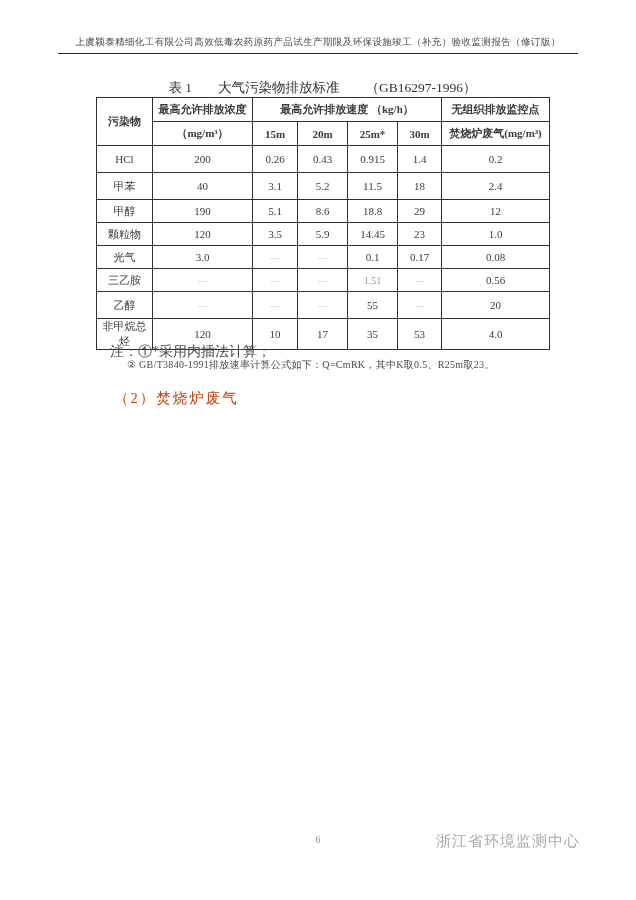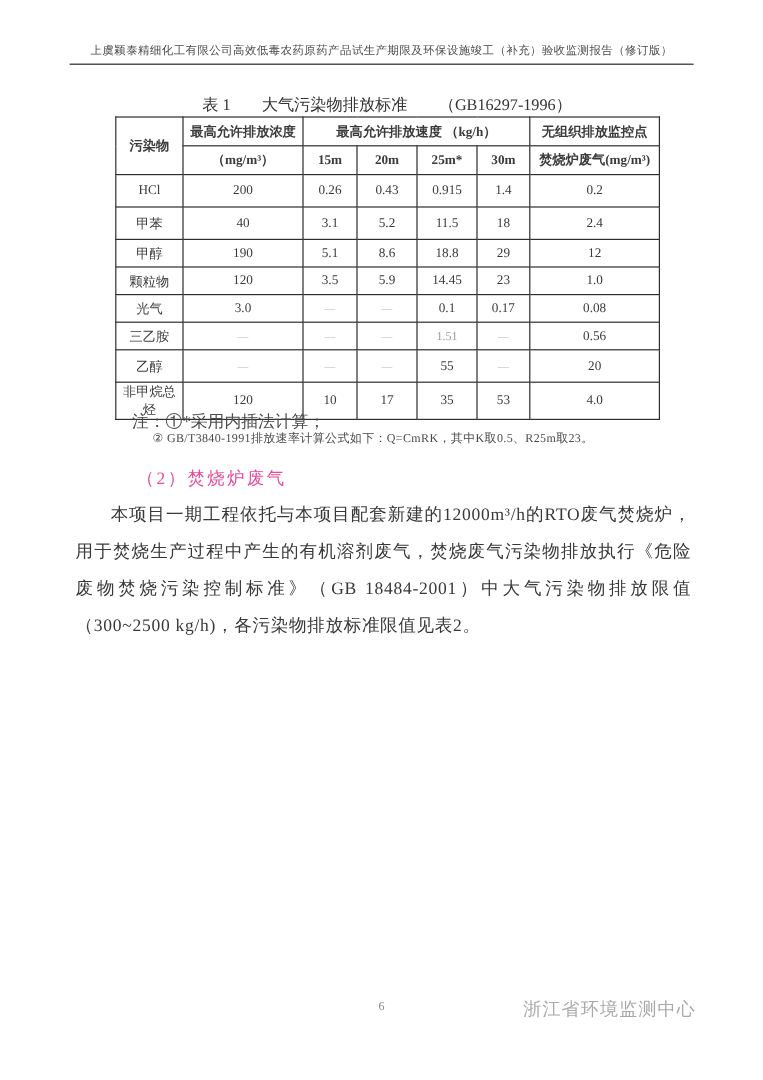--- a/index.html
+++ b/index.html
@@ -37,21 +37,21 @@
   tr.hrow{height:24px;}
   tr.r27{height:27px;} tr.r23{height:23px;}
   td.no-bb,th.no-bb{border-bottom:none;}
   td.no-bt{border-top:none;}
   td.bold-l,th.bold-l{border-left:2.5px solid #1f1f1f;font-family:Liberation Serif, serif;}
   td.faint{color:#b9b9b9;font-size:9px;}
   
   .note1{position:absolute;top:343px;left:110px;font-size:14px;color:#4a4a4a;}
   .note2{position:absolute;top:358px;left:127px;font-size:10px;color:#4a4a4a;letter-spacing:0.3px;}
   
-  .sec-heading{position:absolute;top:389px;left:114px;font-size:14.5px;color:#ec4899;letter-spacing:2px;}
+  .sec-heading{position:absolute;top:389px;left:114px;font-size:14.5px;color:#c2410c;letter-spacing:2px;}
   .body-par{
     position:absolute;top:414px;left:63px;width:513px;
     font-size:14.6px;line-height:31px;text-align:justify;text-indent:2em;
     color:#383838;letter-spacing:0.6px;
   }
   
   .page-num{position:absolute;top:834px;left:0;width:636px;text-align:center;font-size:10px;color:#8a8a8a;}
   .footer-org{position:absolute;top:832px;left:430px;width:150px;text-align:right;font-size:15px;color:#a9a9a9;filter:blur(0.4px);letter-spacing:1px;}
 </style>
 </head>
@@ -166,18 +166,17 @@
       <td>4.0</td>
     </tr>
   </tbody>
     </table>
 
   <div class="note1">注：①*采用内插法计算；</div>
   <div class="note2">② GB/T3840-1991排放速率计算公式如下：Q=CmRK，其中K取0.5、R25m取23。</div>
 
   <div class="sec-heading">（2）焚烧炉废气</div>
 
-  <div class="body-par">本项目一期工程依托与本项目配套新建的12000m³/h的RTO废气焚烧炉，用于焚烧生产过程中产生的有机溶剂废气，焚烧废气污染物排放执行《危险废物焚烧污染控制标准》（GB 18484-2001）中大气污染物排放限值（300~2500 kg/h)，各污染物排放标准限值见表2。</div>
 
   <div class="page-num">6</div>
   <div class="footer-org">浙江省环境监测中心</div>
 
 </div>
 
 </body></html>

